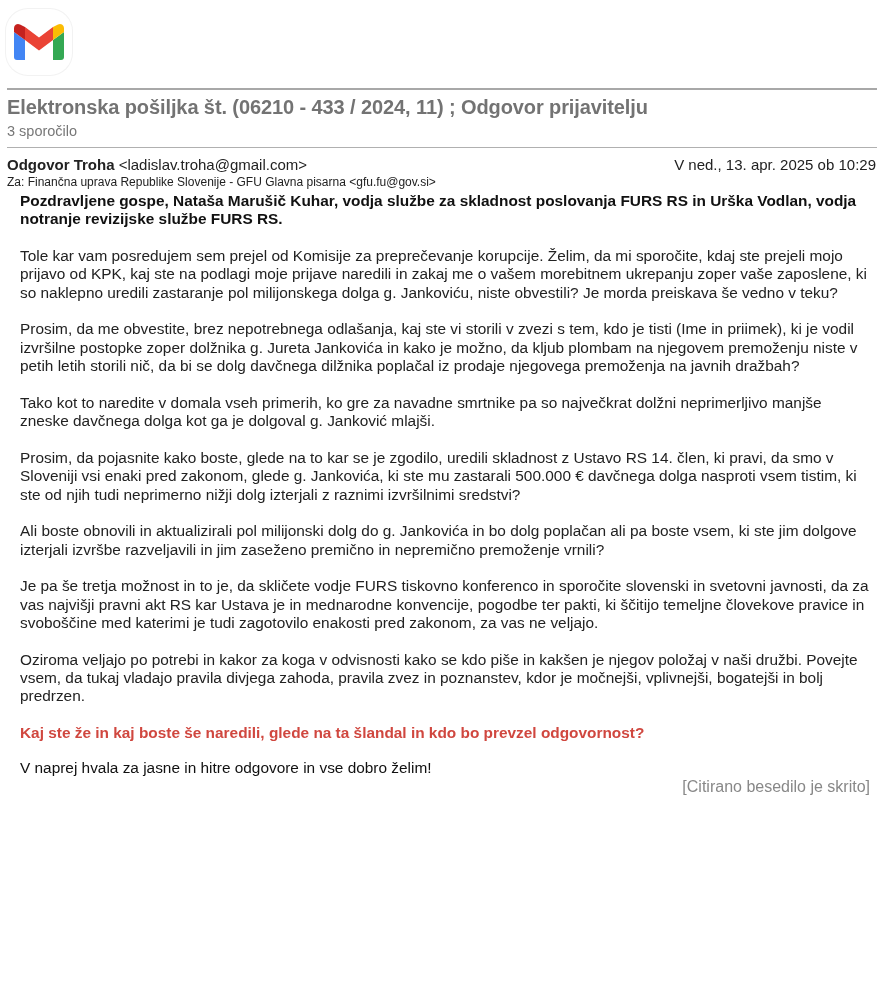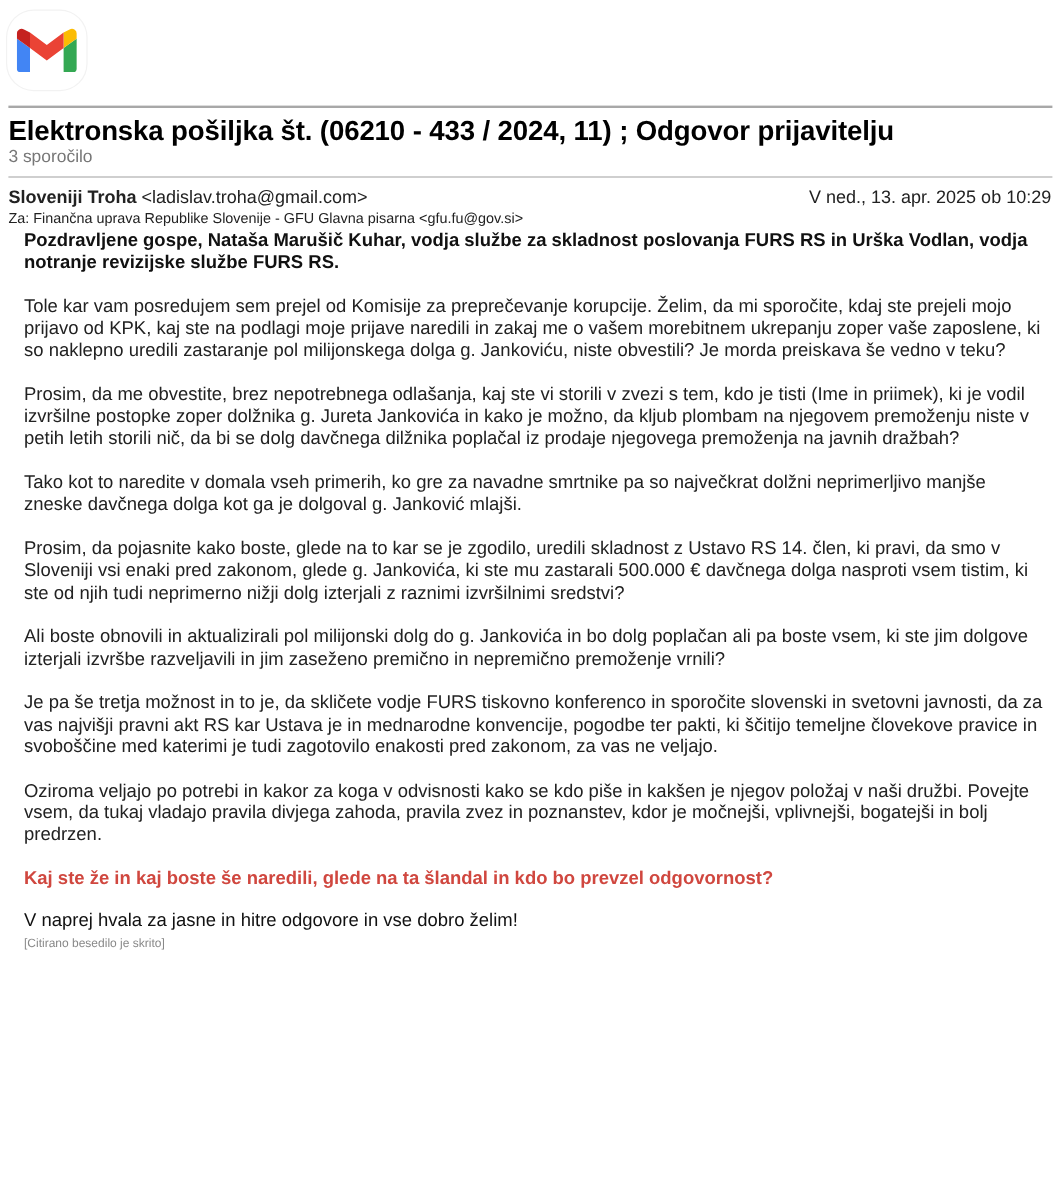--- a/index.html
+++ b/index.html
@@ -37,23 +37,23 @@
     height: 0;
     border-top: 2px solid #a8a8a8;
   }
   .rule.top { top: 88px; }
   .rule.mid { top: 147px; border-top: 1.5px solid #b0b0b0; }
 
   .subject {
     position: absolute;
     left: 7px;
     top: 96px;
-    font-size: 23px;
+    font-size: 20px;
     font-weight: bold;
-    color: #000000;
+    color: #737373;
     letter-spacing: -0.1px;
     white-space: nowrap;
   }
   .msg-count {
     position: absolute;
     left: 7px;
     top: 123px;
     font-size: 14.5px;
     color: #777777;
   }
@@ -93,24 +93,25 @@
     line-height: 18.3px;
     color: #222222;
   }
   .body p {
     margin: 0 0 18.5px 0;
   }
   .body p.bold { font-weight: bold; color: #111111; }
   .body p.red { font-weight: bold; color: #d0473f; margin-bottom: 16px; }
   .body p.closing { font-weight: normal; color: #111111; margin-bottom: 0; }
   .quoted {
-    font-size: 10px;
+    font-size: 16px;
     color: #888888;
     margin-top: 1px;
     cursor: pointer;
+    text-align: right;
   }
 </style>
 </head>
 <body>
 
 <div class="logo-wrap">
   <svg viewBox="0 0 50 38">
     <path d="M3 37 H11 V17 L0 9 V34 A3 3 0 0 0 3 37 Z" fill="#4285F4"></path>
     <path d="M39 37 H47 A3 3 0 0 0 50 34 V9 L39 17 Z" fill="#34A853"></path>
     <path d="M39 4 V17 L50 9 V5 A4 4 0 0 0 44 1.5 Z" fill="#FBBC04"></path>
@@ -120,21 +121,21 @@
 </div>
 
 <div class="rule top"></div>
 
 <div class="subject">Elektronska pošiljka št. (06210 - 433 / 2024, 11) ; Odgovor prijavitelju</div>
 <div class="msg-count">3 sporočilo</div>
 
 <div class="rule mid"></div>
 
 <div class="from-line">
-  <span class="name">Sloveniji Troha</span>
+  <span class="name">Odgovor Troha</span>
   <span>&lt;ladislav.troha@gmail.com&gt;</span>
 </div>
 <div class="date">V ned., 13. apr. 2025 ob 10:29</div>
 
 <div class="to-line">
   <span>Za:</span>
   <span>Finančna uprava Republike Slovenije - GFU Glavna pisarna</span>
   <span>&lt;gfu.fu@gov.si&gt;</span>
 </div>
 

